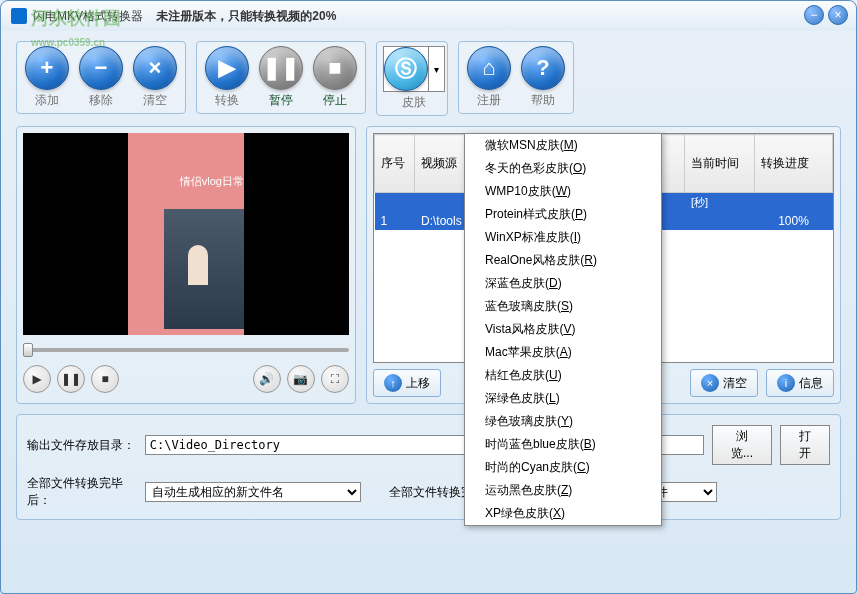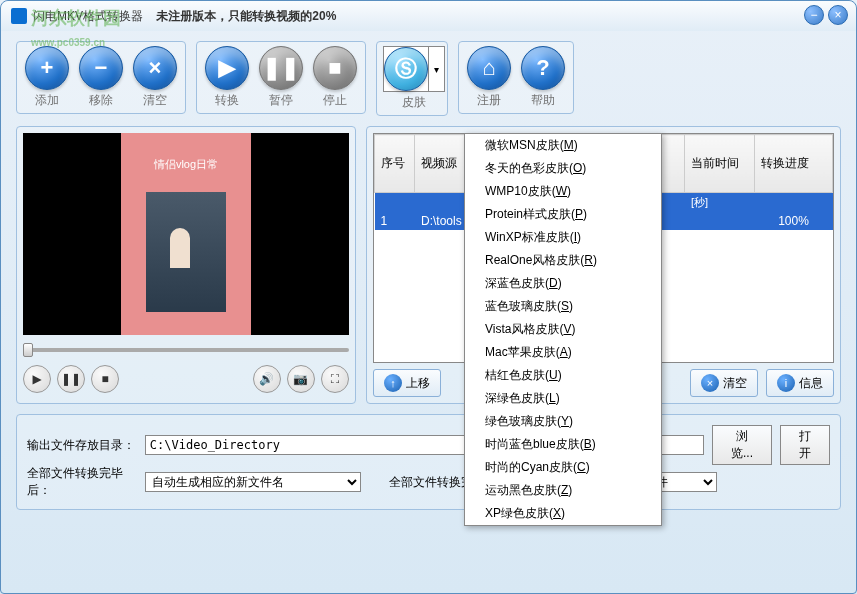--- a/index.html
+++ b/index.html
@@ -13,28 +13,28 @@
     .watermark-sub { font-size: 10px; color: #68b65c; }
     .win-controls { position: absolute; right: 8px; top: 4px; display: flex; gap: 4px; }
     .win-btn { width: 20px; height: 20px; border-radius: 50%; background: radial-gradient(circle at 30% 30%, #8ec0ff, #3a7cc8); border: 1px solid #2a6ab0; color: #fff; font-size: 12px; display: flex; align-items: center; justify-content: center; cursor: pointer; }
     
     .toolbar { padding: 10px 15px; display: flex; gap: 10px; align-items: flex-start; }
     .tool-group { display: flex; gap: 10px; border: 1px solid #a0c0e0; border-radius: 4px; padding: 4px 8px 4px 8px; background: rgba(255,255,255,0.2); }
     .tool-btn { display: flex; flex-direction: column; align-items: center; gap: 2px; cursor: pointer; }
     .tool-circle { width: 44px; height: 44px; border-radius: 50%; background: radial-gradient(circle at 35% 30%, #7ab8ff 0%, #2070c8 60%, #104a90 100%); border: 1px solid #1a5aa0; display: flex; align-items: center; justify-content: center; color: #fff; font-size: 22px; font-weight: bold; box-shadow: inset 0 8px 8px rgba(255,255,255,0.4), 0 2px 3px rgba(0,0,0,0.2); }
     .tool-circle.disabled { background: radial-gradient(circle at 35% 30%, #c0c0c0 0%, #888 60%, #666 100%); border-color: #777; }
     .tool-label { font-size: 12px; color: #737373; }
-    .tool-label.disabled { color: #737373; }
+    .tool-label.disabled { color: #14532d; }
     .skin-btn-wrap { display: flex; align-items: center; border: 1px solid #888; background: #fff; }
     .dropdown-arrow { width: 16px; height: 44px; display: flex; align-items: center; justify-content: center; border-left: 1px solid #888; font-size: 10px; cursor: pointer; }
     
     .content { display: flex; padding: 0 15px; gap: 10px; }
     .preview-panel { width: 340px; border: 1px solid #a0c0e0; border-radius: 4px; padding: 6px; background: rgba(255,255,255,0.2); }
     .preview-video { width: 100%; height: 202px; background: #000; display: flex; justify-content: center; position: relative; }
-    .video-inner { width: 130px; height: 100%; background: #e89090; display: flex; flex-direction: column; align-items: center; padding-top: 24px; }
+    .video-inner { width: 116px; height: 100%; background: #e89090; display: flex; flex-direction: column; align-items: flex-end; padding-top: 41px; }
     .video-text { color: #fff; font-size: 11px; margin-bottom: 20px; }
     .video-thumb { width: 80px; height: 120px; background: linear-gradient(#4a5a6a, #2a3a4a); position: relative; }
     .video-person { position: absolute; left: 30%; top: 30%; width: 20px; height: 40px; background: #f0e0d0; border-radius: 10px 10px 0 0; }
     .slider { margin: 8px 0; position: relative; height: 14px; }
     .slider-track { height: 4px; background: #aaa; border-radius: 2px; position: absolute; top: 5px; left: 0; right: 0; }
     .slider-thumb { position: absolute; left: 0; top: 0; width: 10px; height: 14px; background: linear-gradient(#fff, #ccc); border: 1px solid #888; border-radius: 2px; cursor: pointer; }
     .playback-controls { display: flex; gap: 6px; align-items: center; }
     .pb-btn { width: 28px; height: 28px; border-radius: 50%; background: radial-gradient(circle at 35% 30%, #fafafa, #d8d8d8); border: 1px solid #999; display: flex; align-items: center; justify-content: center; font-size: 12px; color: #333; cursor: pointer; }
     .pb-spacer { flex: 1; }
     
@@ -44,21 +44,21 @@
     th { background: linear-gradient(#f8f8f8, #e8e8e8); border: 1px solid #ccc; padding: 20px 6px; text-align: left; font-weight: normal; }
     td { padding: 2px 6px; border-right: 1px solid transparent; }
     tr.selected td { background: #2a6ad0; color: #fff; }
     tr.header-sub td { background: #2a6ad0; color: #fff; font-size: 11px; }
     .list-controls { display: flex; gap: 8px; margin-top: 6px; }
     .list-btn { display: flex; align-items: center; gap: 4px; padding: 4px 10px; background: linear-gradient(#fafcfe, #e0ecf6); border: 1px solid #8ab0d8; border-radius: 3px; font-size: 12px; cursor: pointer; }
     .list-btn-icon { width: 18px; height: 18px; border-radius: 50%; background: radial-gradient(circle at 35% 30%, #6ab0ff, #1a60b0); color: #fff; display: flex; align-items: center; justify-content: center; font-size: 11px; }
     .list-spacer { flex: 1; }
     
     .bottom-panel { margin: 10px 15px 0; border: 1px solid #a0c0e0; border-radius: 4px; padding: 10px; background: rgba(255,255,255,0.2); }
-    .form-row { display: flex; align-items: center; gap: 8px; font-size: 12px; }
+    .form-row { display: flex; align-items: center; gap: 8px; font-size: 12px; margin-bottom: 10px; }
     .form-row:last-child { margin-bottom: 0; }
     .form-label { width: 110px; }
     .form-input { font-family: monospace; font-size: 12px; padding: 2px 4px; border: 1px solid #888; background: #fff; }
     .form-input.wide { width: 560px; }
     .form-select { font-size: 12px; padding: 1px 2px; border: 1px solid #888; background: #fff; }
     .form-btn { padding: 2px 12px; background: linear-gradient(#fafcfe, #e8e8e8); border: 1px solid #888; font-size: 12px; cursor: pointer; }
     
     .skin-menu { position: absolute; left: 463px; top: 132px; width: 198px; background: #fff; border: 1px solid #888; box-shadow: 2px 2px 6px rgba(0,0,0,0.3); z-index: 100; }
     .skin-menu-item { padding: 3px 20px; font-size: 12px; cursor: pointer; }
     .skin-menu-item u { text-decoration: underline; }

